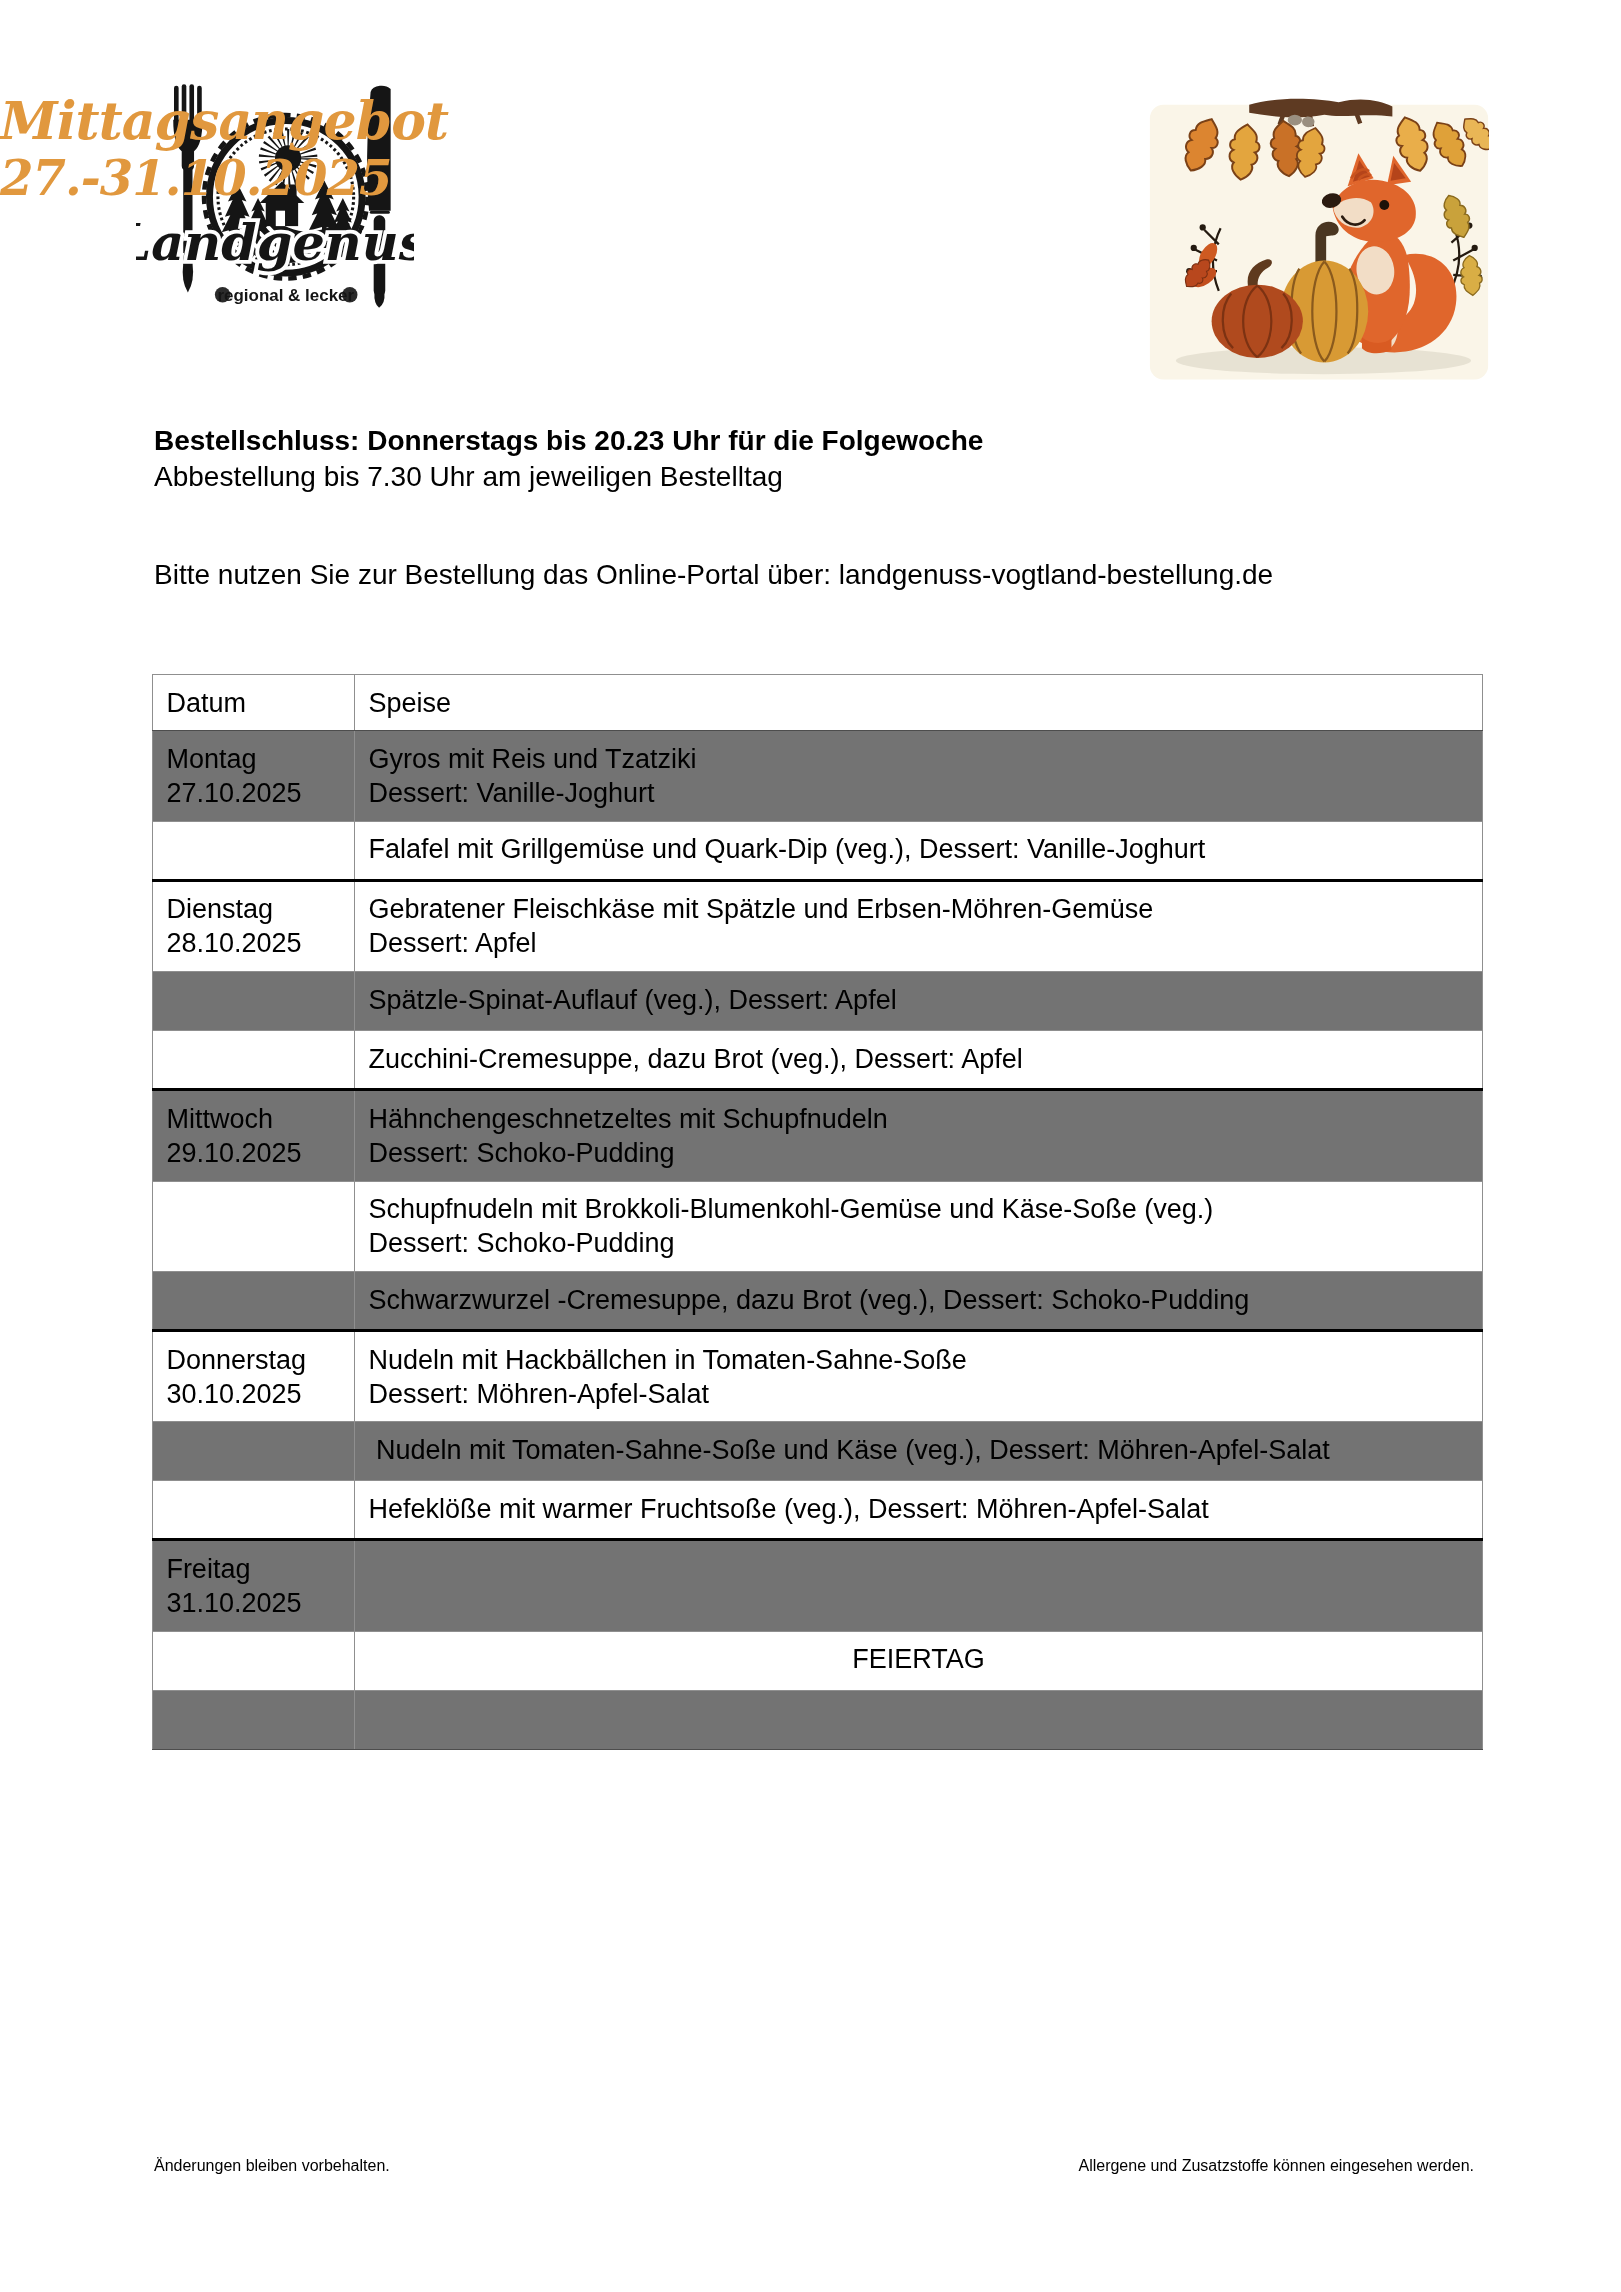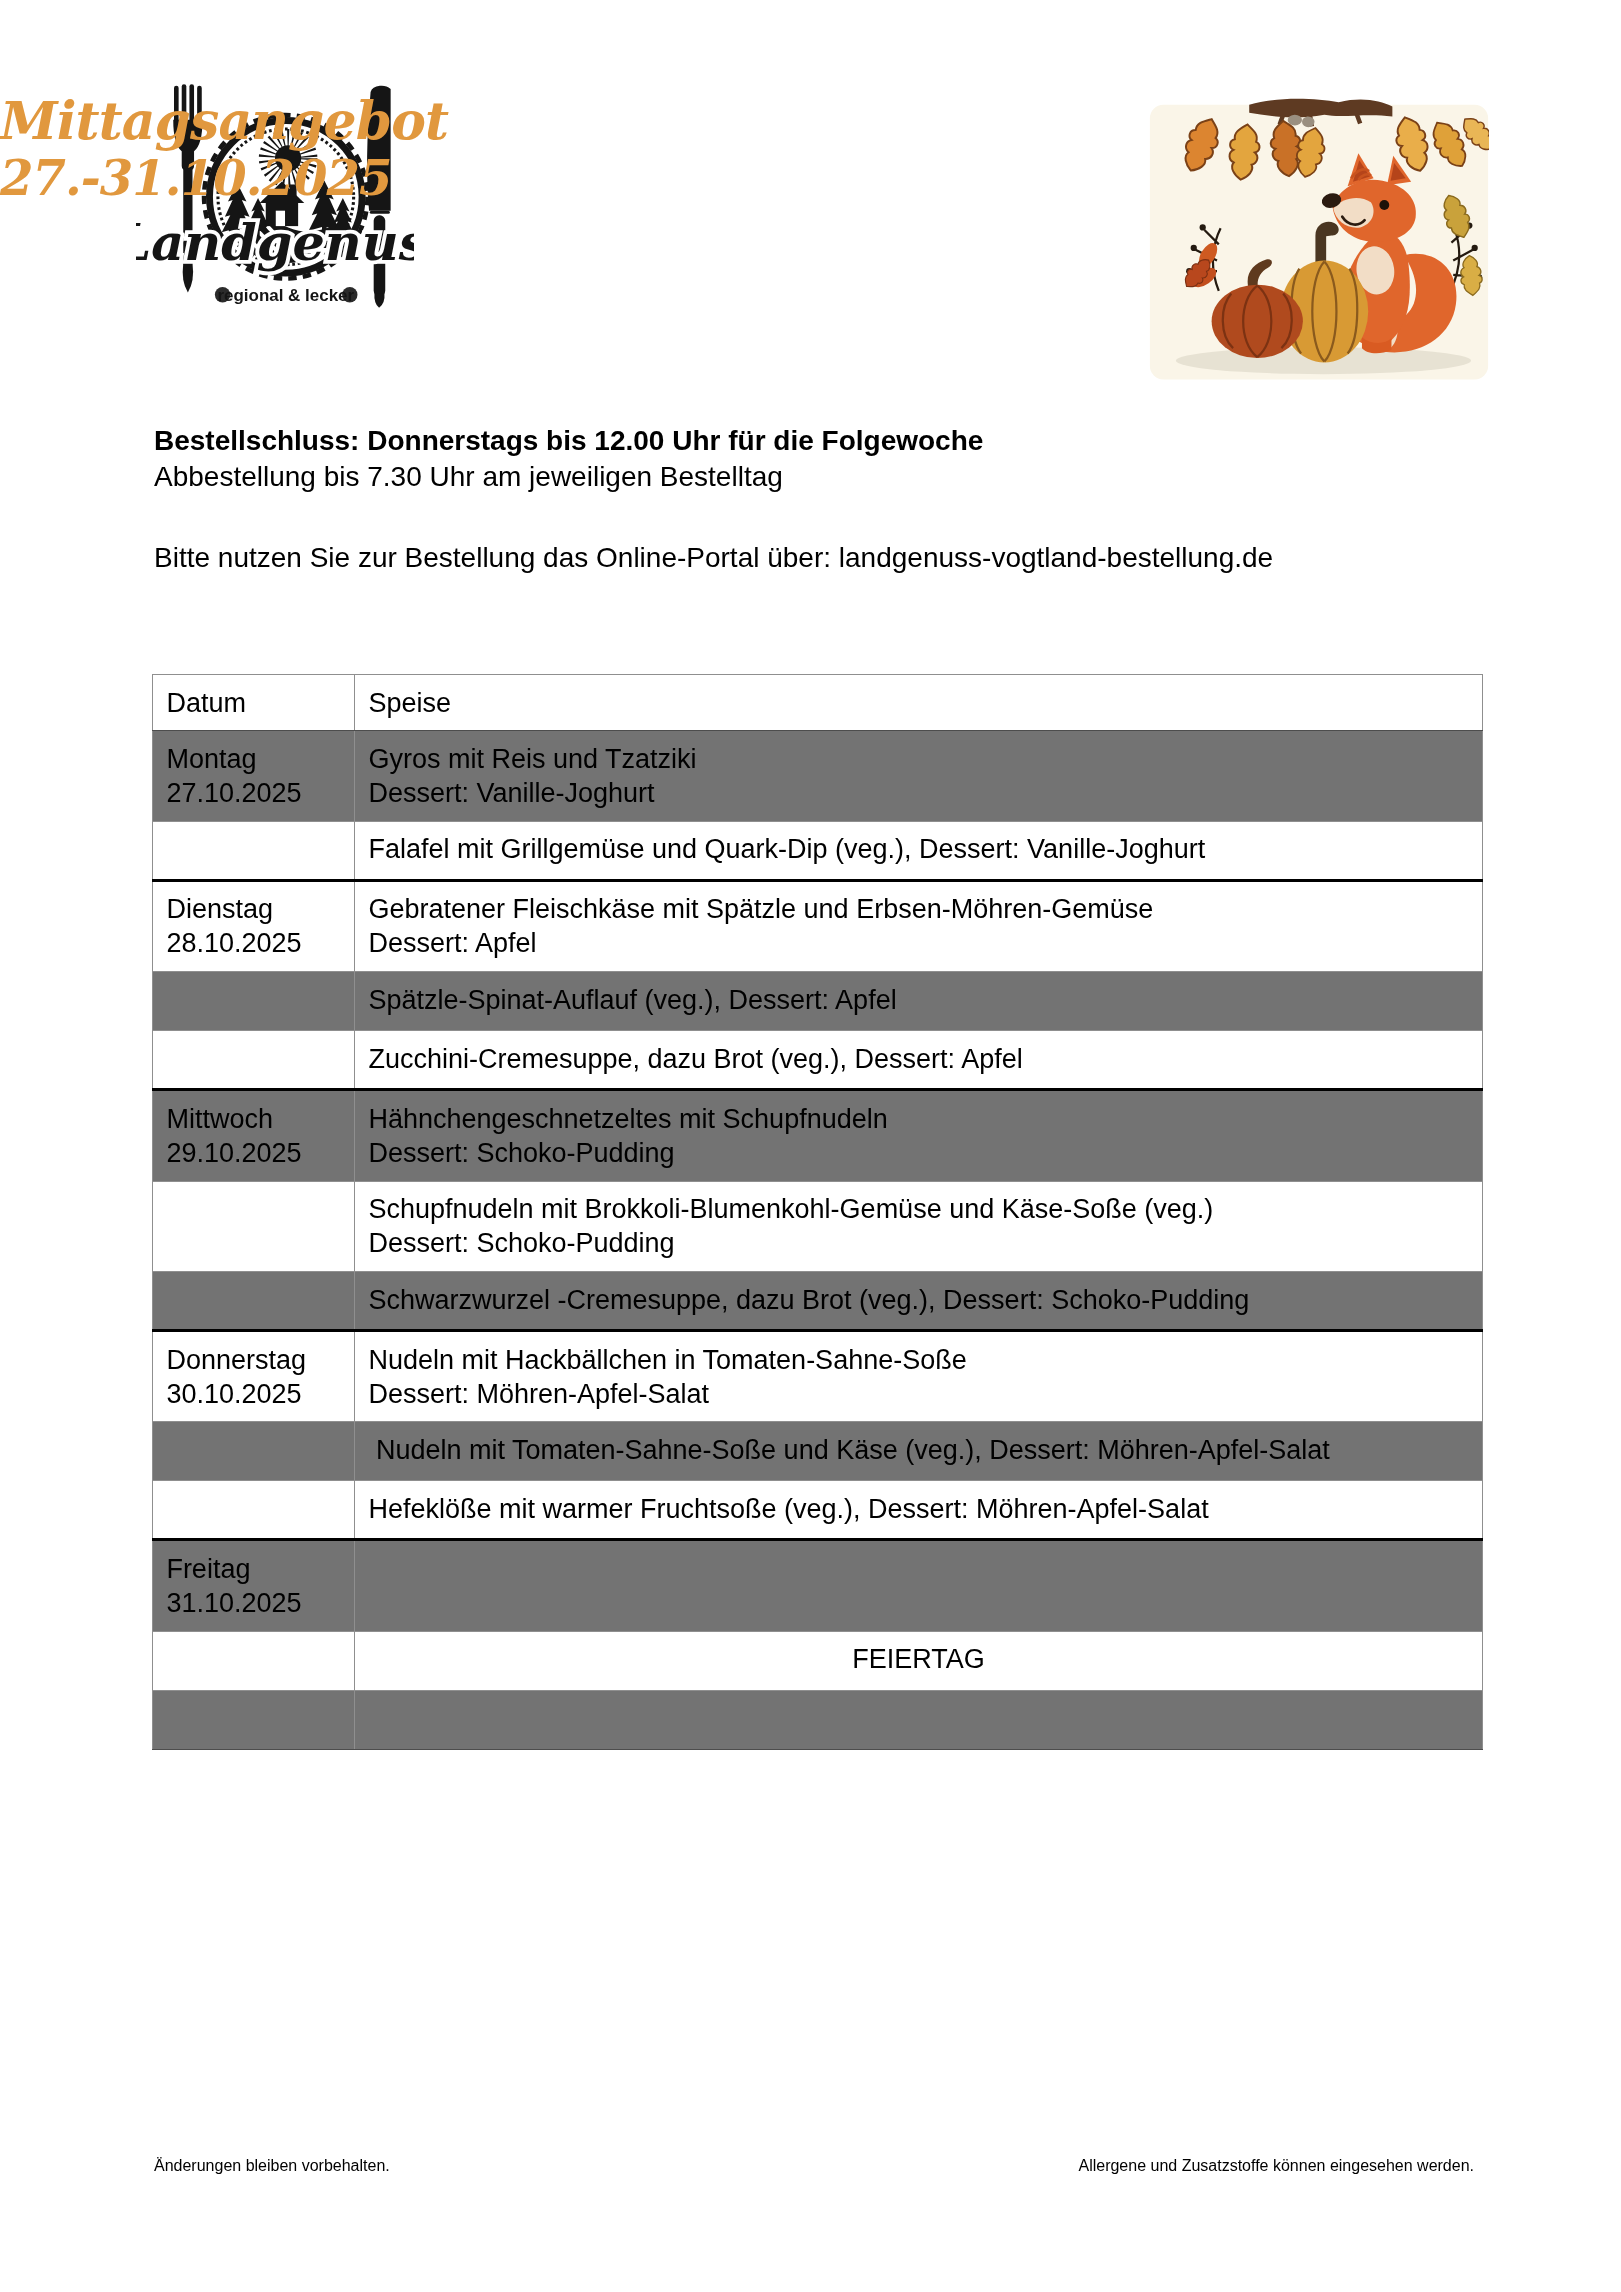--- a/index.html
+++ b/index.html
@@ -24,21 +24,21 @@
     font-style: italic;
     font-weight: bold;
   }
   .title-line1 { font-size: 52px; line-height: 61px; letter-spacing: -0.9px; }
   .title-line2 { font-size: 48px; line-height: 54px; letter-spacing: -0.9px; }
   .fox-wrap { position: absolute; left: 1149px; top: 85px; width: 340px; height: 300px; }
 
   
   .info { position: absolute; left: 154px; top: 423px; font-size: 28px; line-height: 36px; }
   .info .bold { font-weight: bold; }
-  .info .portal { margin-top: 45px; }
+  .info .portal { margin-top: 62px; }
 
   
   table.menu {
     position: absolute; left: 152px; top: 674px;
     width: 1331px;
     border-collapse: collapse;
     table-layout: fixed;
     font-size: 27px;
   }
   table.menu th, table.menu td {
@@ -217,21 +217,21 @@
 
       <g>
         <path d="M112,230 C106,211 116,200 131,195 C138,193 140,200 133,204 C123,209 120,219 122,228 Z" fill="#5F3A1E"></path>
         <ellipse cx="121" cy="264" rx="51" ry="41" fill="#B04A1E"></ellipse>
         <path d="M121,224 C100,240 100,288 121,304 M121,224 C142,240 142,288 121,304 M92,233 C79,248 79,280 94,294 M150,233 C163,248 163,280 148,294" stroke="#7C3212" stroke-width="2.5" fill="none"></path>
       </g>
     </svg>
   </div>
 
   <div class="info">
-    <p class="bold">Bestellschluss: Donnerstags bis 12.00 Uhr für die Folgewoche</p>
+    <p class="bold">Bestellschluss: Donnerstags bis 20.23 Uhr für die Folgewoche</p>
     <p>Abbestellung bis 7.30 Uhr am jeweiligen Bestelltag</p>
     <p class="portal">Bitte nutzen Sie zur Bestellung das Online-Portal über: landgenuss-vogtland-bestellung.de</p>
   </div>
 
   <table class="menu">
     <colgroup>
       <col style="width:202px">
       <col>
     </colgroup>
     <thead>

